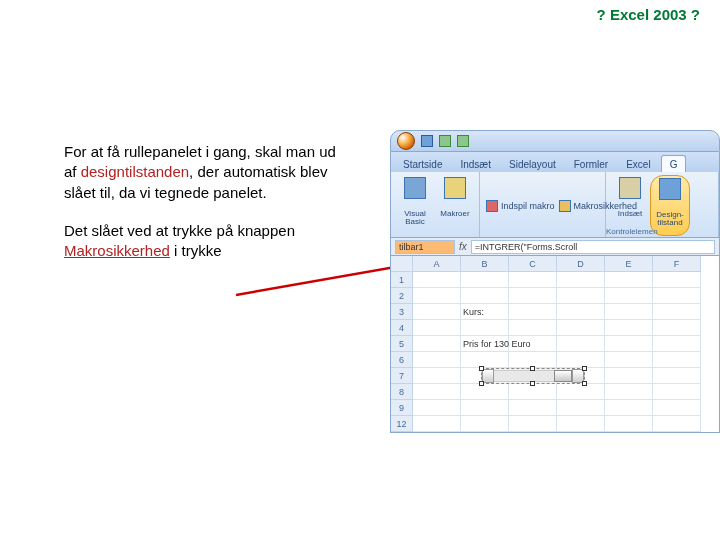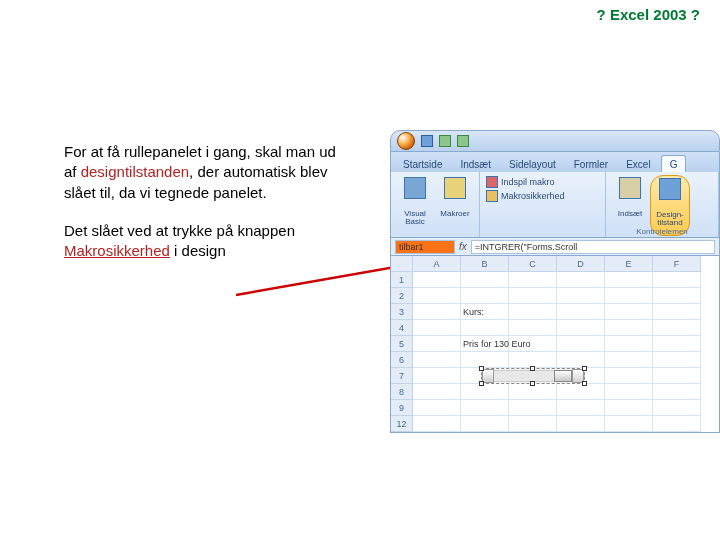--- a/index.html
+++ b/index.html
@@ -77,47 +77,47 @@
   }
   .ribbon {
     height: 66px;
     background: linear-gradient(#eaf2fb, #cfe1f7);
     border:1px solid #8aa9cf; border-top:none;
     display:flex;
   }
   .group {
     border-right:1px solid #a9c3e3;
     padding:3px 4px 1px;
-    display:flex; flex-direction:column;
+    display:flex; flex-direction:row;
     position:relative;
   }
   .group-label {
     position:absolute; bottom:1px; left:0; right:0;
-    text-align:center; font-size:8px; color:#4a6a99;
+    font-size:8px; color:#4a6a99;
     white-space:nowrap; overflow:hidden;
   }
   .bigbtn {
     width:40px; display:flex; flex-direction:column; align-items:center;
     gap:11px; padding:2px;
   }
   .bigbtn .bico { width:22px; height:22px; background:#9cc3ec; border:1px solid #3c74b3; }
   .bigbtn span { font-size:8px; color:#2a4b7c; text-align:center; line-height:1; }
   .smallrow { display:flex; align-items:center; gap:3px; padding:1px 2px; font-size:9px; color:#2a4b7c; white-space:nowrap;}
   .sico { width:12px; height:12px; background:#9cc3ec; border:1px solid #3c74b3; }
   .highlight {
     background: linear-gradient(#ffe9a8,#ffcc4f);
     border:1px solid #d99a1f; border-radius:13px;
     padding:2px 3px;
   }
   .namebox-row {
     height:18px; background:#e4ecf7; border:1px solid #8aa9cf; border-top:none;
     display:flex; align-items:center; gap:4px; padding:0 4px;
     overflow:hidden;
   }
-  .namebox { width:60px; height:14px; background:#f97316; border:1px solid #a9c3e3; font-size:9px; padding:0 3px; display:flex; align-items:center;}
+  .namebox { width:60px; height:14px; background:#fdba74; border:1px solid #a9c3e3; font-size:9px; padding:0 3px; display:flex; align-items:center;}
   .fx { font-style:italic; color:#555; font-size:10px; }
   .formula { flex:1; height:14px; background:#fff; border:1px solid #a9c3e3; font-size:9px; padding:0 3px; display:flex; align-items:center; white-space:nowrap; overflow:hidden;}
   .sheet {
     border:1px solid #8aa9cf; border-top:none;
     background:#fff;
   }
   .colhdr { display:flex; height:16px; }
   .corner, .ch, .rh { background:#e4ecf7; border-right:1px solid #c2d4eb; border-bottom:1px solid #c2d4eb; font-size:9px; color:#4a6a99; display:flex; align-items:center; justify-content:center;}
   .corner{width:22px;}
   .ch{width:48px;}
@@ -136,21 +136,21 @@
 </head>
 <body>
 
 <div class="title">? Excel 2003 ?</div>
 
 <div class="textblock">
   <p>
     <span>For at få rullepanelet i gang, skal man ud af </span><span class="kw">design­tilstanden</span><span>, der automatisk blev slået til, da vi tegnede panelet.</span>
   </p>
   <p>
-    <span>Det slået ved at trykke på knappen </span><span class="underline">Makrosikkerhed</span><span> i design</span>
+    <span>Det slået ved at trykke på knappen </span><span class="underline">Makrosikkerhed</span><span> i trykke</span>
   </p>
 </div>
 
 <svg class="arrow">
   <line x1="0" y1="70" x2="370" y2="5" stroke="#cc0000" stroke-width="2.5"></line>
   <polygon points="370,5 358,2 360,12" fill="#cc0000"></polygon>
 </svg>
 
 <div class="screenshot">
   <div class="qat">

